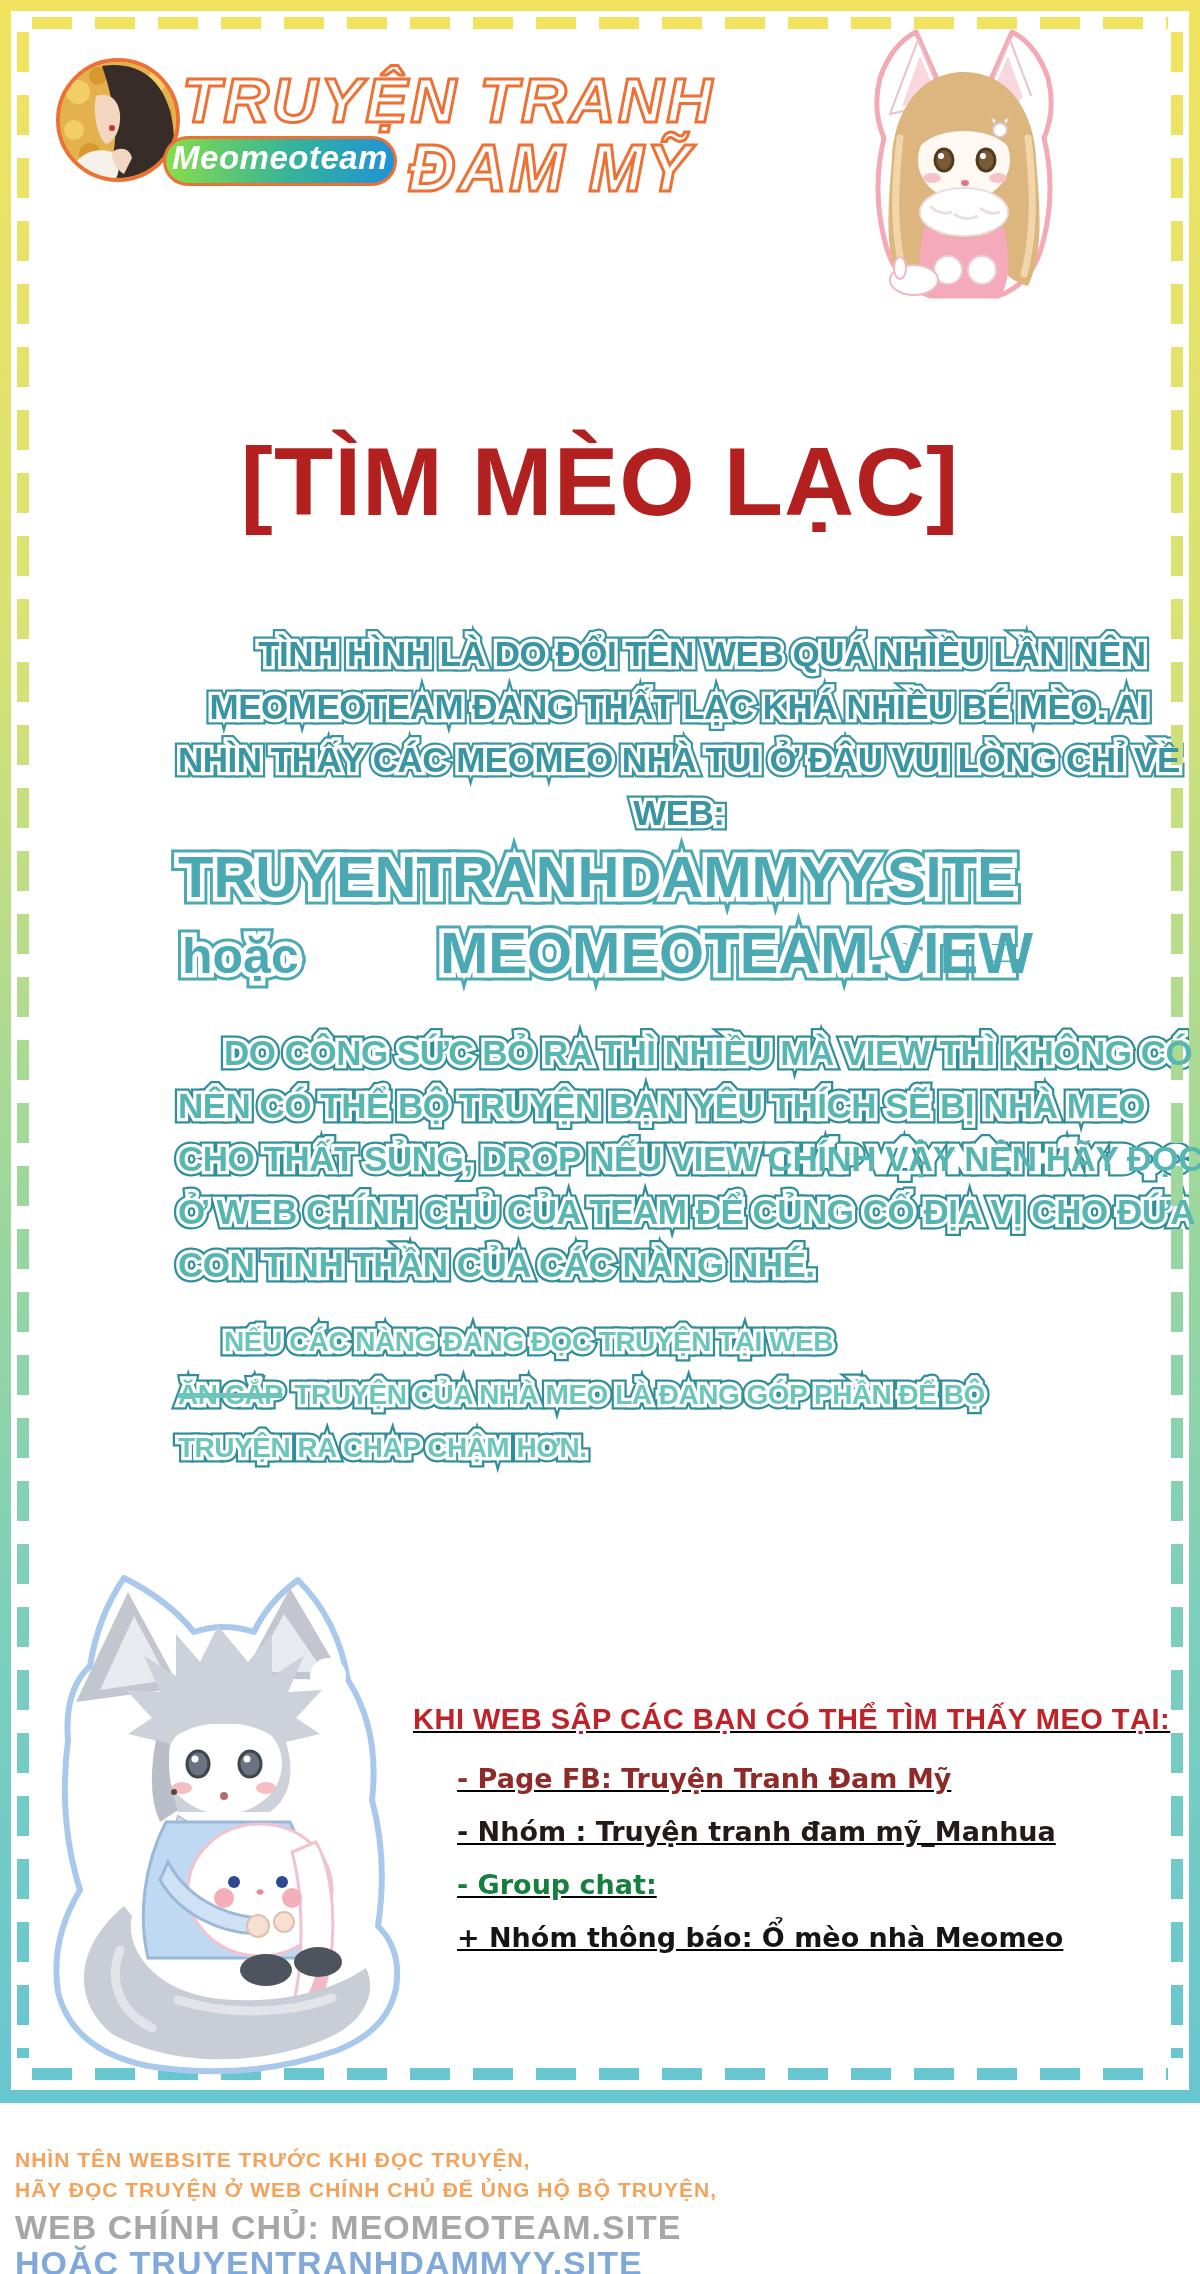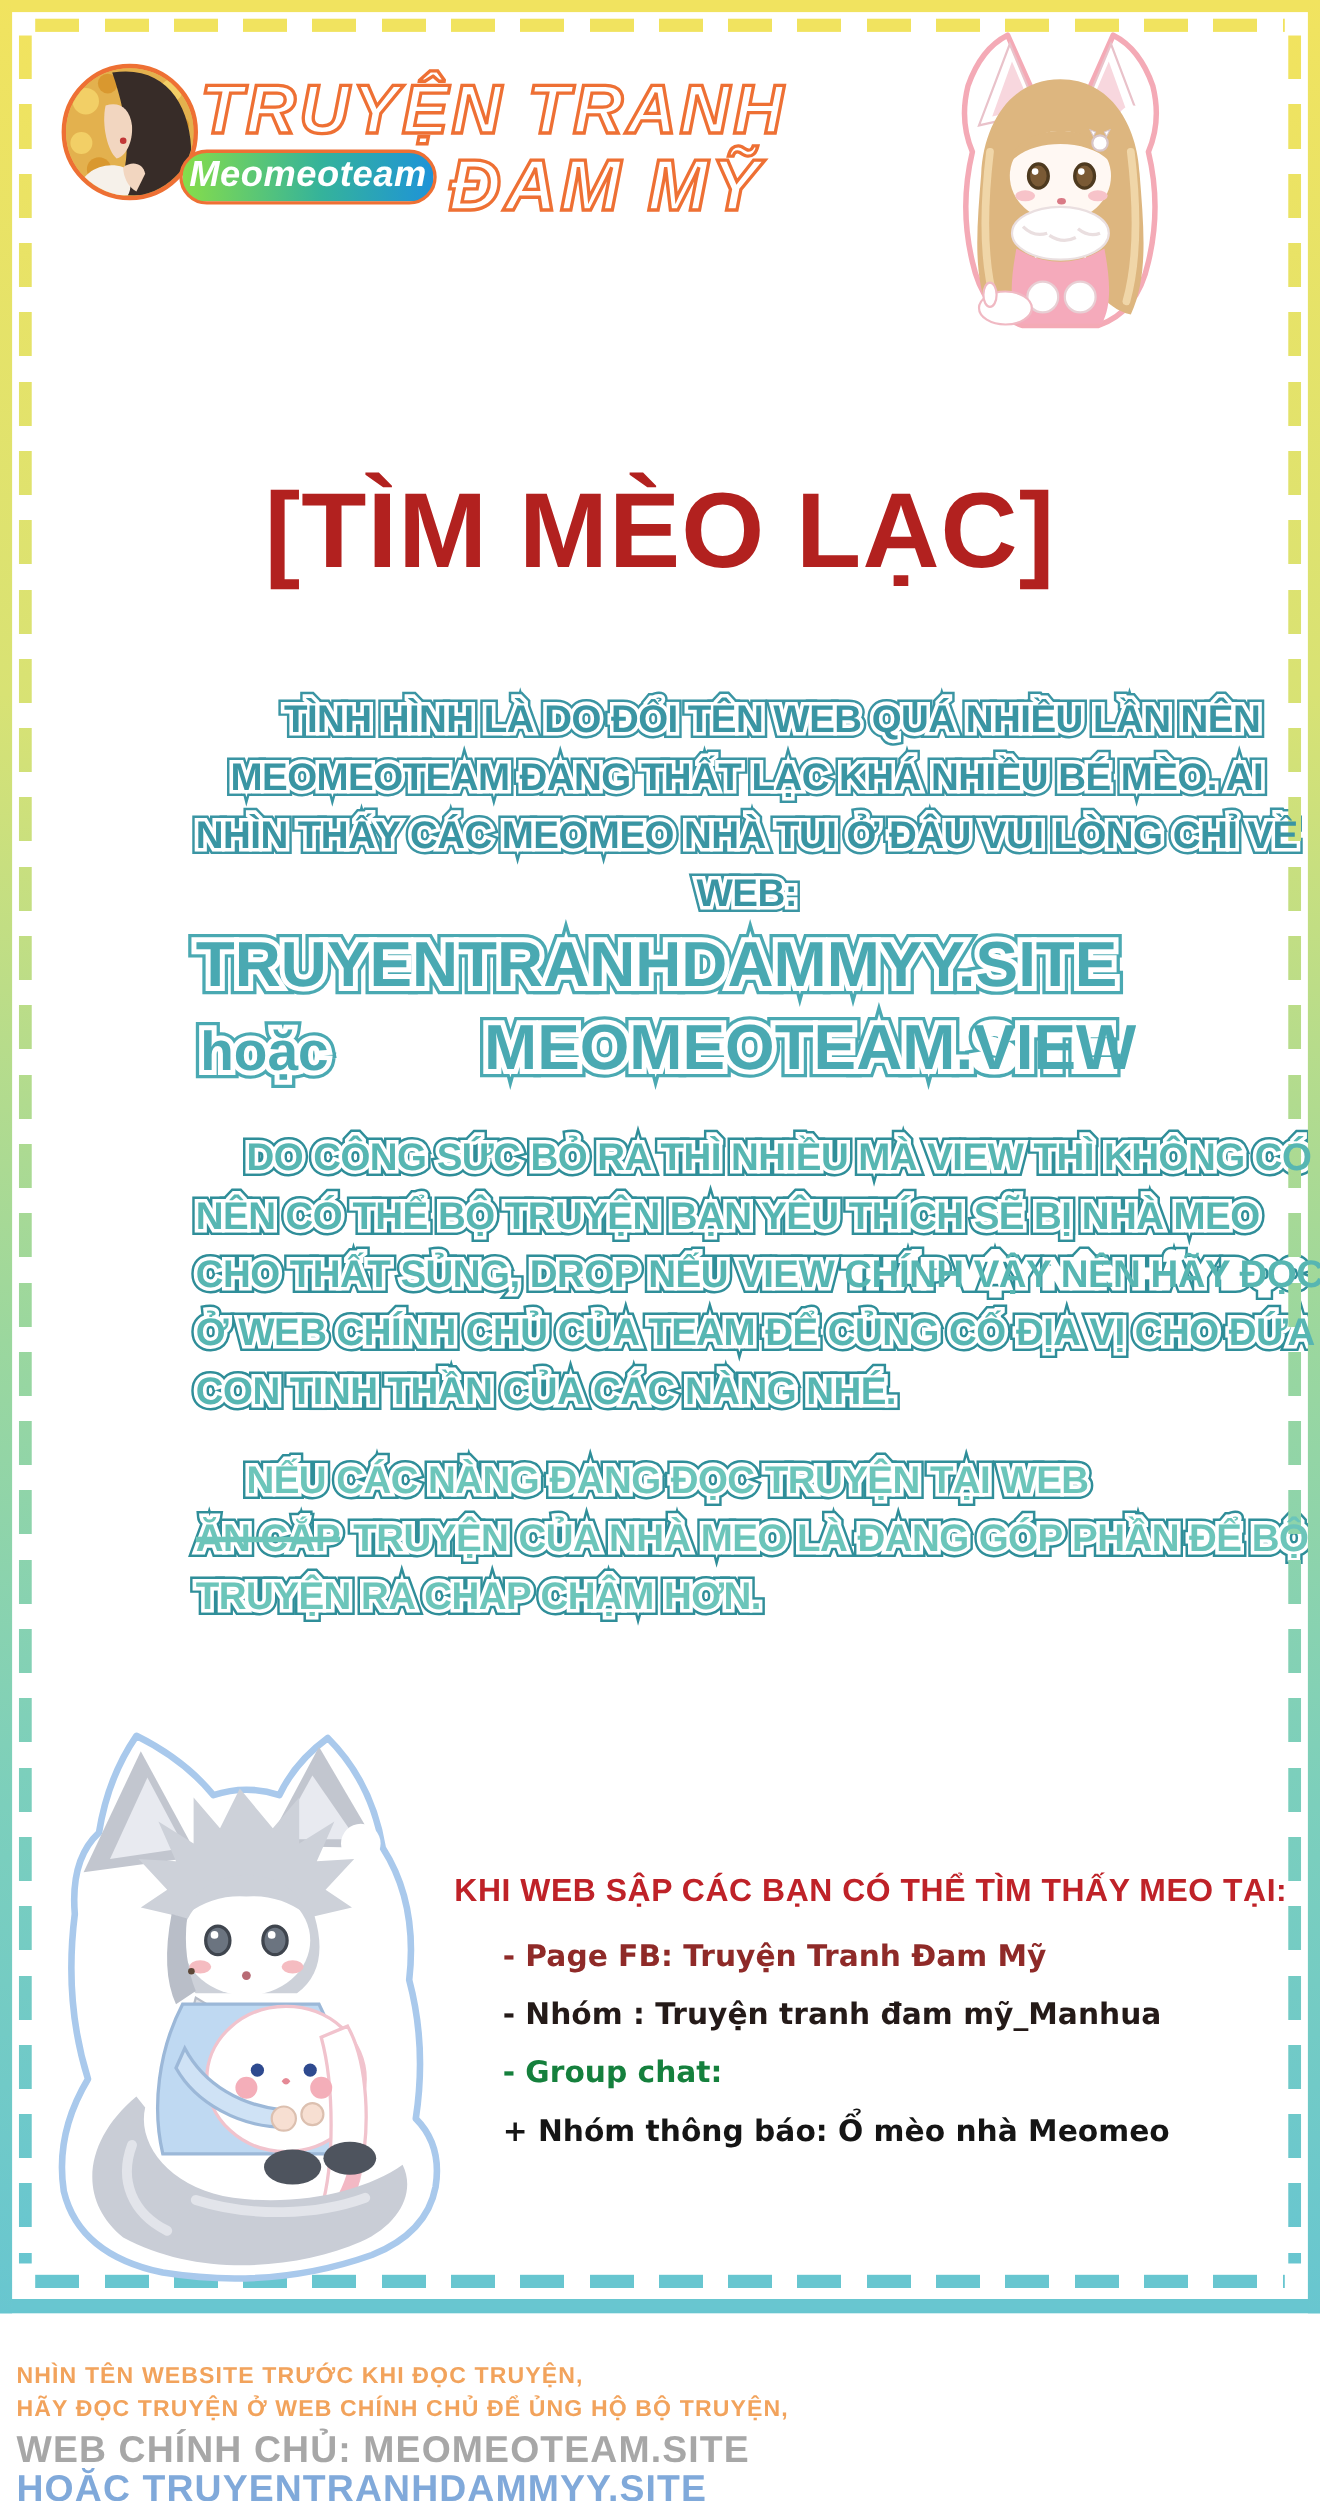--- a/index.html
+++ b/index.html
@@ -45,31 +45,31 @@
   .stk{position:relative;display:inline-block;font-weight:bold;white-space:pre;
        color:var(--fc);line-height:1.2;}
   .stk::before,.stk::after{content:attr(data-text);position:absolute;left:0;top:0;
        white-space:pre;color:var(--fc);}
   .stk::before{-webkit-text-stroke:11px var(--rc);z-index:-2;}
   .stk::after{-webkit-text-stroke:6.5px #fff;z-index:-1;}
   .para{position:absolute;white-space:nowrap;}
   .para .line{height:53px;}
   .p1{--fc:#3a95a3;--rc:#3a95a3;font-size:35px;letter-spacing:-0.5px;}
   .p2{--fc:#57b6b2;--rc:#2f8e99;font-size:35px;letter-spacing:-0.5px;}
-  .p3{--fc:#6cc5ba;--rc:#2f8e99;font-size:35px;letter-spacing:-0.5px;}
+  .p3{--fc:#6cc5ba;--rc:#2f8e99;font-size:28px;letter-spacing:-0.5px;}
   .indent{padding-left:46px;}
   .url{--fc:#4aa9b2;--rc:#4aa9b2;font-size:58px;letter-spacing:0px;font-weight:bold;}
   .url .stk::before{-webkit-text-stroke:15px var(--rc);}
   .url .stk::after{-webkit-text-stroke:9px #fff;}
   .url-small{font-size:50px;}
   .strike{text-decoration:line-through;text-decoration-thickness:5px;}
   .rest{margin-left:12px;}
 
   
-  .contact{position:absolute;left:413px;top:1703px;white-space:nowrap;}
+  .contact{position:absolute;left:413px;top:1703px;white-space:nowrap;text-decoration:underline;}
   .contact-heading{font-size:29px;font-weight:bold;color:#bf2228;letter-spacing:.5px;
       margin-bottom:16px;font-family:"Liberation Sans",sans-serif;}
   .contact-item{font-size:27px;font-weight:bold;line-height:53px;
       font-family:"DejaVu Sans","Liberation Sans",sans-serif;margin-left:44px;}
   .contact-item.caps{font-size:29px;}
 
   
   .footer{position:absolute;left:15px;top:2145px;white-space:nowrap;font-weight:bold;}
   .f-orange{font-size:21px;color:#f2a35c;letter-spacing:1px;line-height:30px;}
   .f-grey{font-size:34px;color:#a7a7a7;letter-spacing:1px;line-height:36px;margin-top:4px;}

